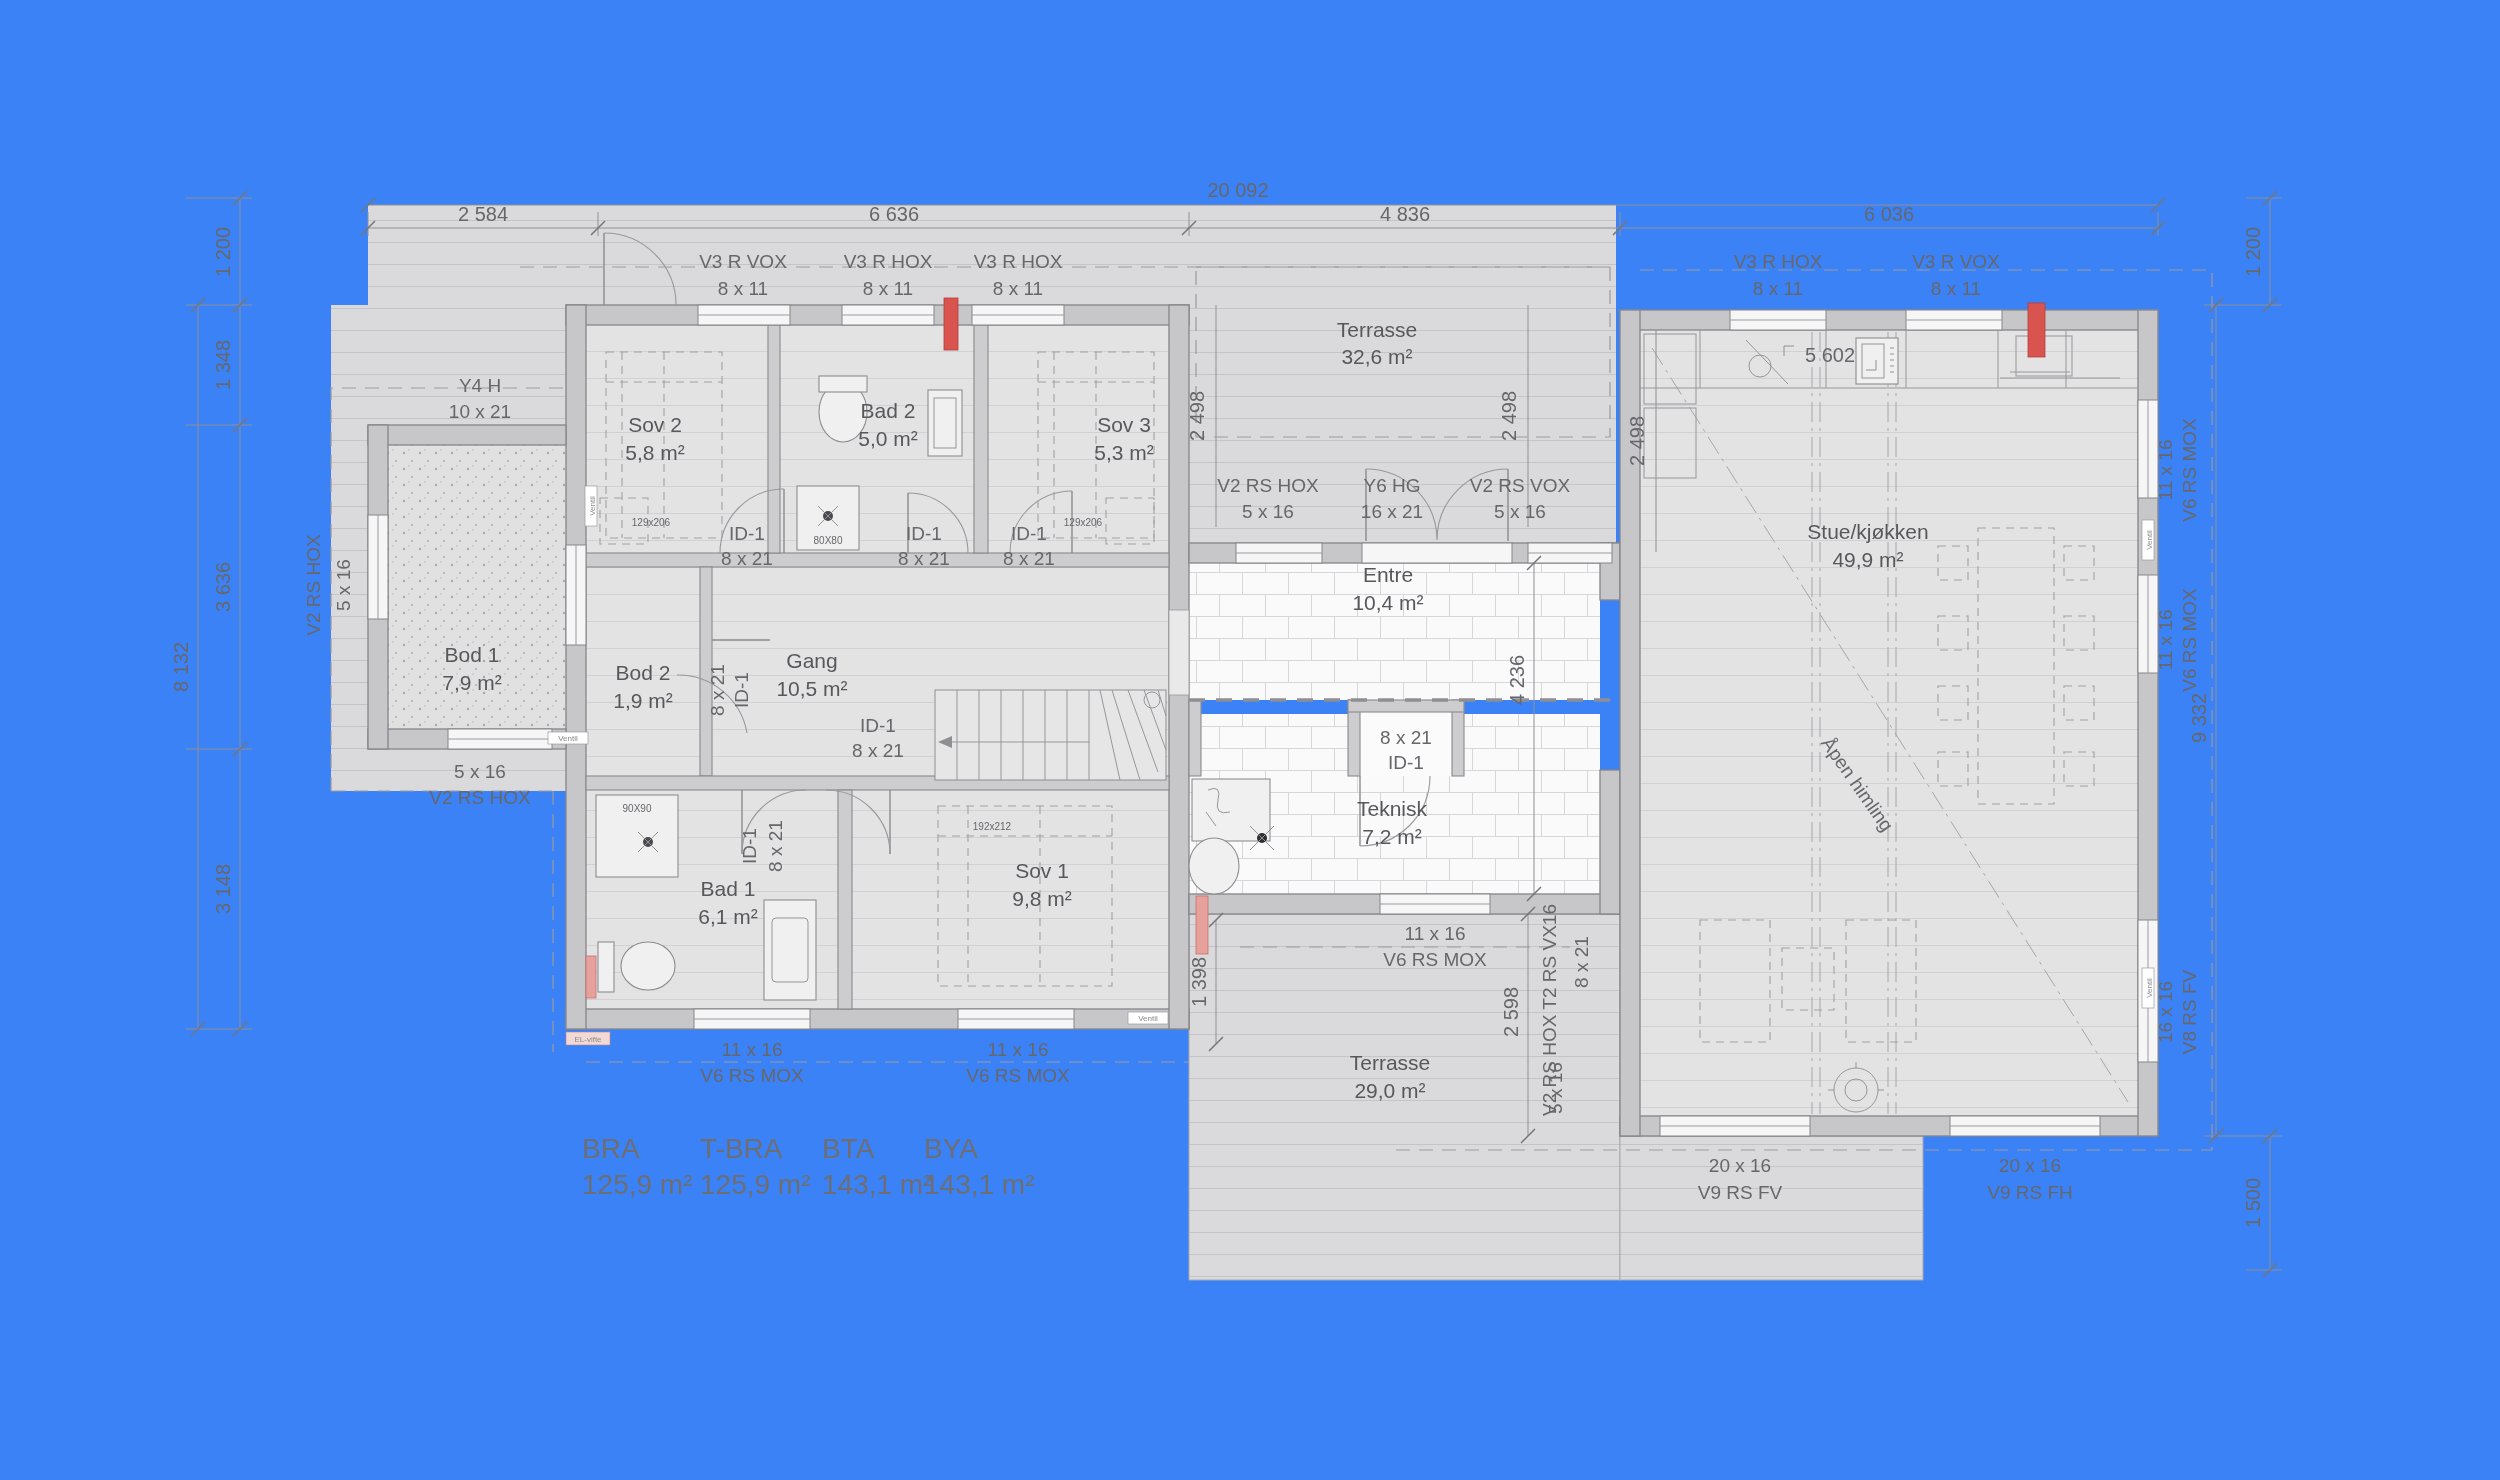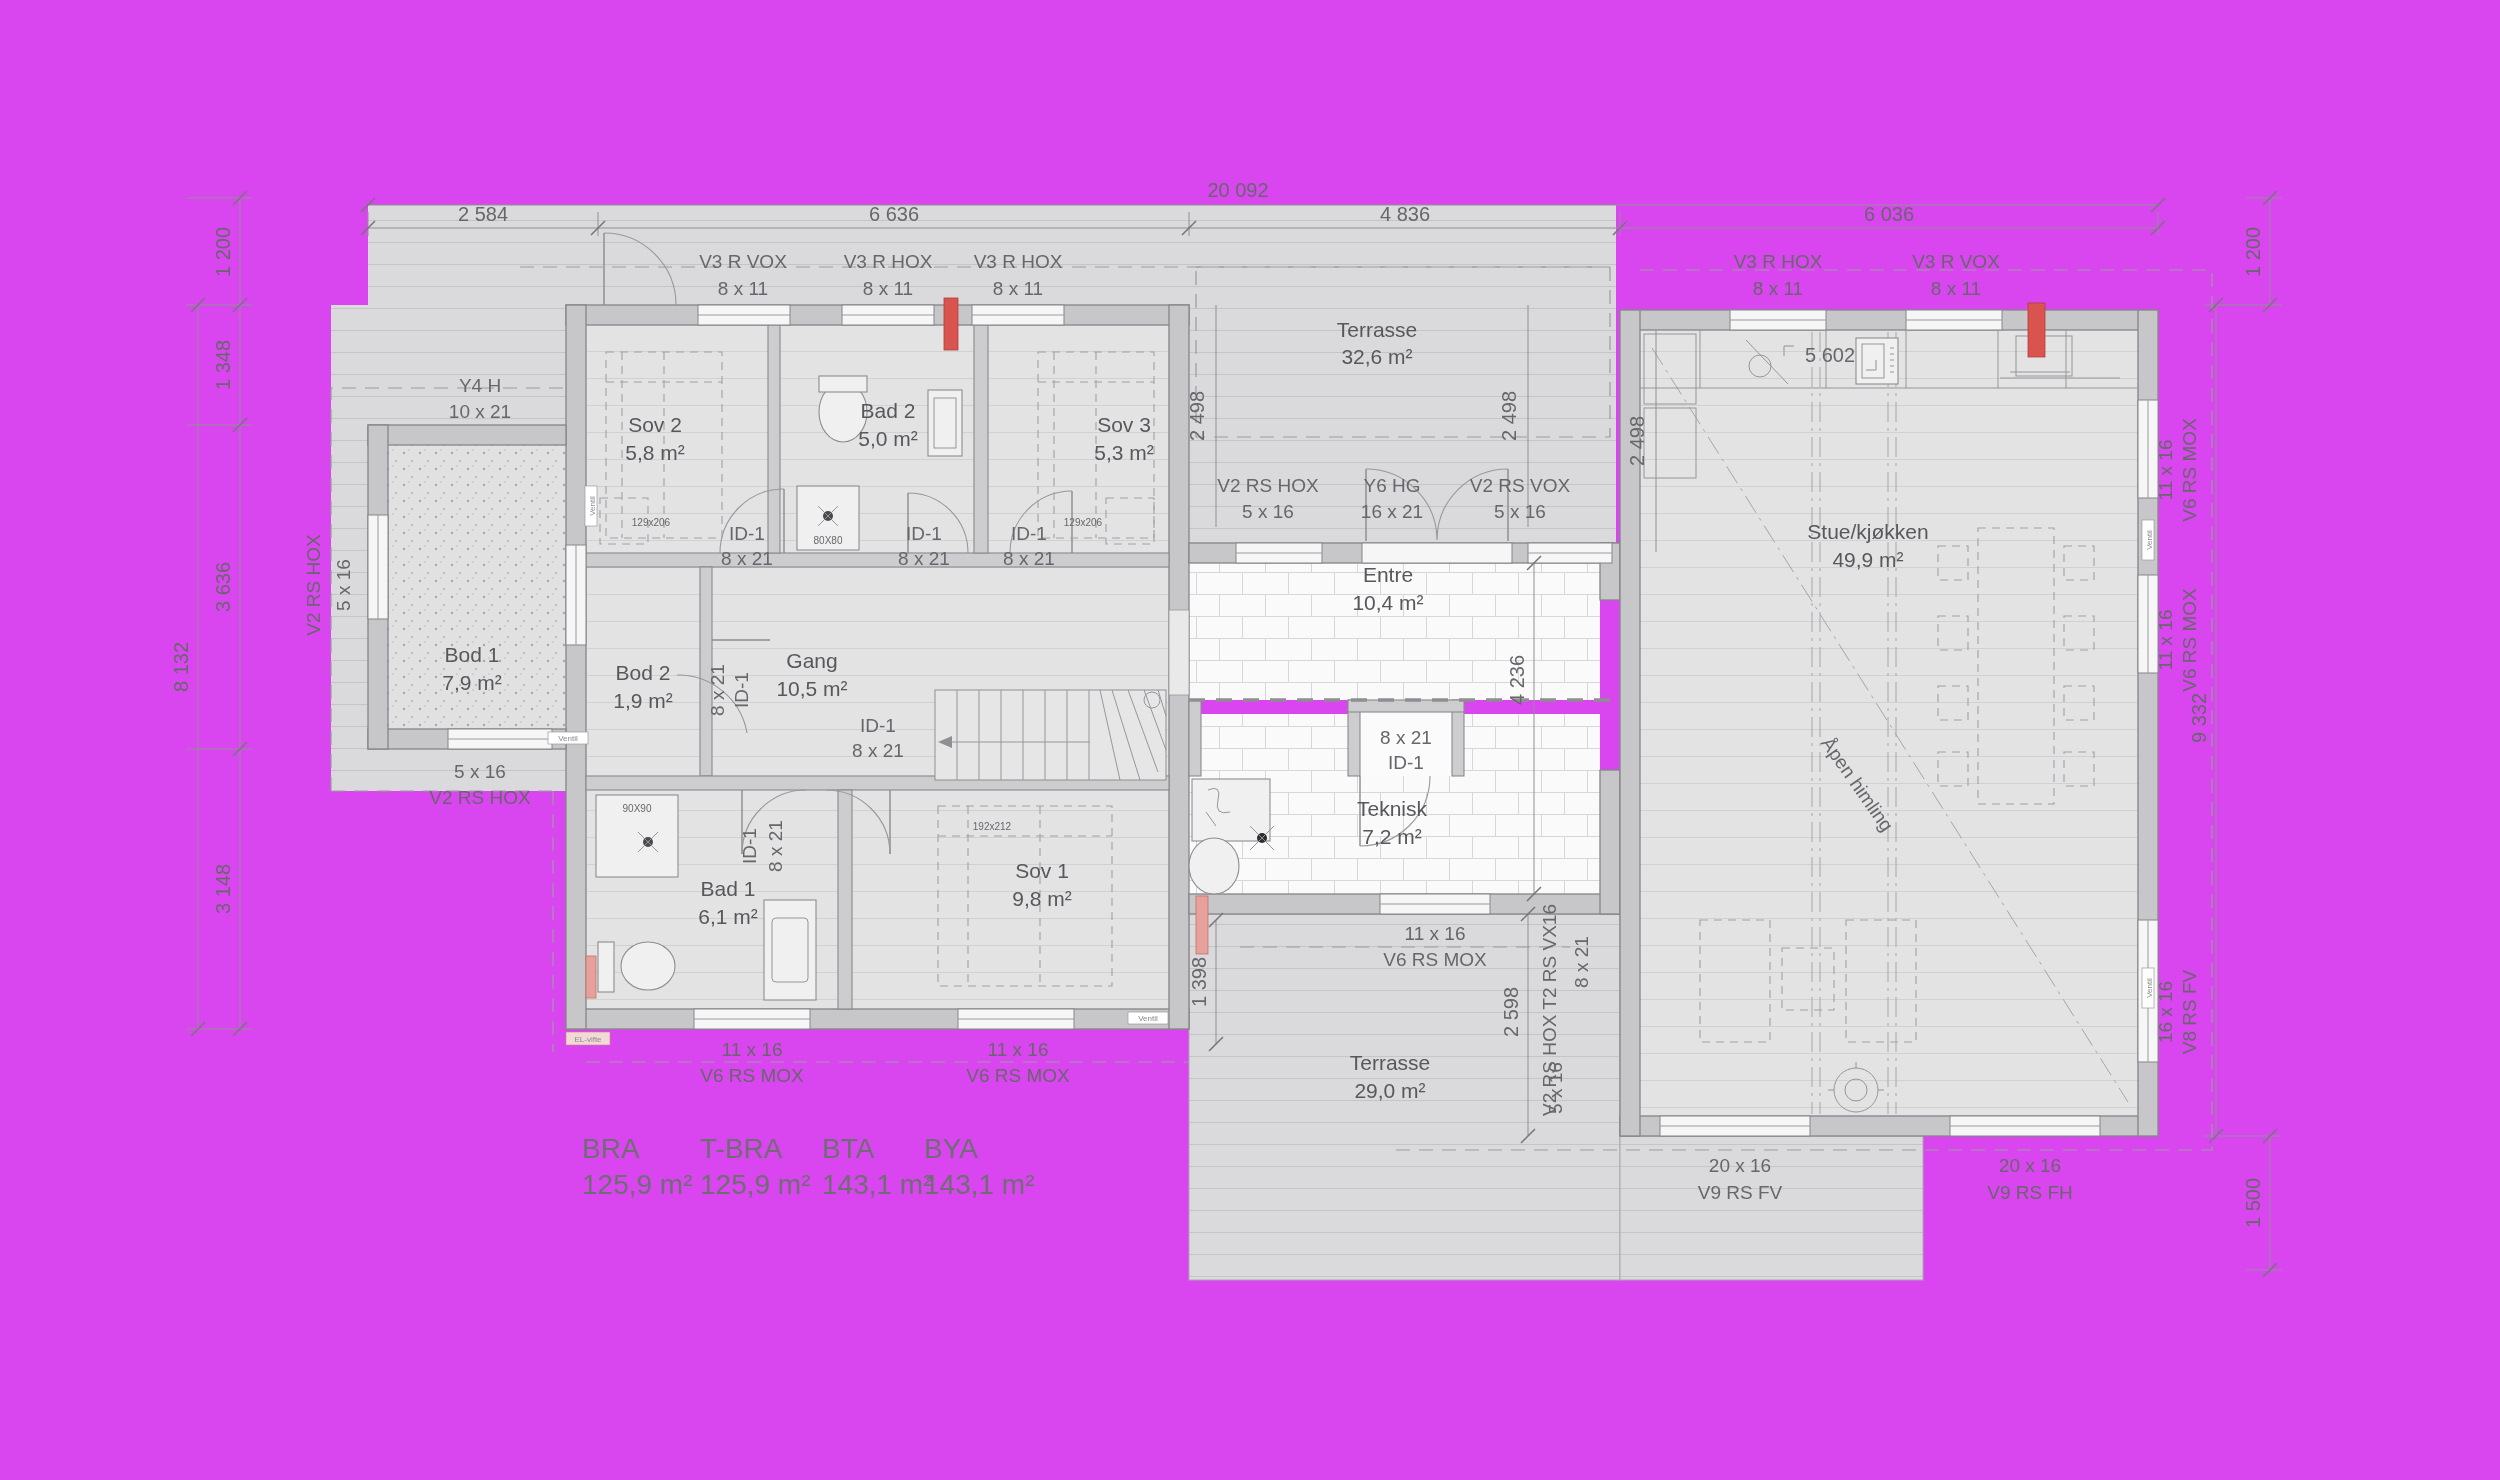--- a/index.html
+++ b/index.html
@@ -1,16 +1,16 @@
 <!DOCTYPE html>
 <html><head>
 <meta charset="utf-8">
 <style>
   html,body{margin:0;padding:0;background:#dcdcdd;}
-  #stage{position:relative;width:2500px;height:1480px;background:#d946ef;overflow:hidden;
+  #stage{position:relative;width:2500px;height:1480px;background:#3b82f6;overflow:hidden;
          font-family:"Liberation Sans", sans-serif;}
   svg text{font-family:"Liberation Sans", sans-serif;fill:#67676b;text-anchor:middle;}
   .dim{font-size:20px;}
   .lbl{font-size:19px;}
   .room{font-size:21px;fill:#58585c;}
   .small{font-size:10px;}
   .tiny{font-size:8px;fill:#8a8a8e;}
   .tbl{font-size:28px;fill:#6e6e72;text-anchor:start;}
   .wall{fill:#c7c7c9;stroke:#86868a;stroke-width:1.3;}
   .iwall{fill:#cdcdcf;stroke:#8a8a8e;stroke-width:1.1;}

